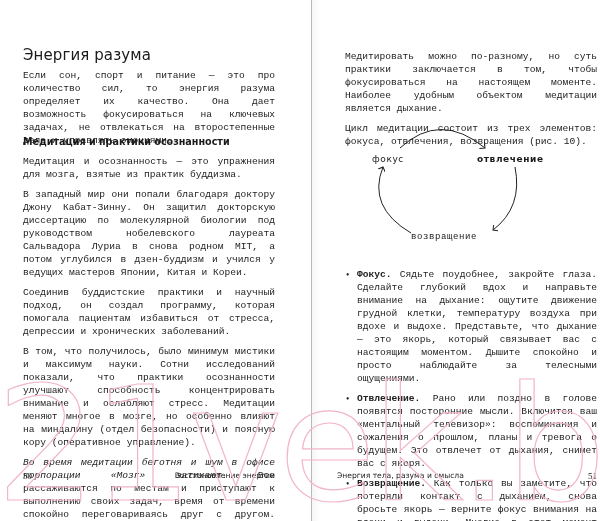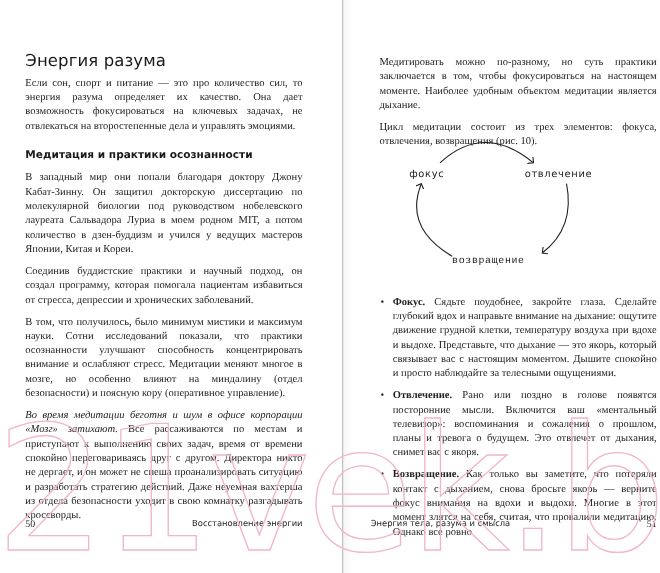--- a/index.html
+++ b/index.html
@@ -15,21 +15,21 @@
   .page { position: absolute; top: 0; height: 521px; }
   .page-left { left: 23px; width: 252px; }
   .page-right { left: 345px; width: 252px; }
 
   .chapter-title {
     position: absolute; top: 46px; left: 0;
     font-family: "DejaVu Sans", sans-serif; font-size: 15px; font-weight: normal;
     letter-spacing: 0.1px; color: #1a1a1a; margin: 0;
   }
   p.body {
-    font-family: Liberation Serif, serif; font-size: 9.6px; line-height: 13px;
+    font-family: Liberation Mono, monospace; font-size: 9.6px; line-height: 13px;
     text-align: justify; margin: 0; color: #222;
     hyphens: manual;
   }
   .intro { position: absolute; top: 69px; left: 0; width: 252px; }
   .section-title {
     position: absolute; top: 136px; left: 0; margin: 0;
     font-family: "DejaVu Sans", sans-serif; font-size: 9.6px; font-weight: bold; color: #1a1a1a;
   }
   .left-paras { position: absolute; top: 155px; left: 0; width: 252px; }
   .left-paras p { margin-bottom: 7px; }
@@ -58,21 +58,22 @@
 </head>
 <body>
 
 <div class="spread">
 
   <div class="page page-left">
     <h1 class="chapter-title">Энергия разума</h1>
     <p class="body intro">Если сон, спорт и питание — это про количество сил, то энергия разума определяет их качество. Она дает возможность фокусироваться на ключевых задачах, не отвлекаться на второстепенные дела и управлять эмоциями.</p>
     <h2 class="section-title">Медитация и практики осознанности</h2>
     <div class="left-paras">
-      <p class="body">В западный мир они попали благодаря доктору Джону Кабат-Зинну. Он защитил докторскую диссертацию по молекулярной биологии под руководством нобелевского лауреата Сальвадора Луриа в моем родном MIT, а потом количество в дзен-буддизм и учился у ведущих мастеров Японии, Китая и Кореи.</p>
+      <p class="body">Медитация и осознанность — это упражнения для мозга, взятые из практик буддизма.</p>
+      <p class="body">В западный мир они попали благодаря доктору Джону Кабат-Зинну. Он защитил докторскую диссертацию по молекулярной биологии под руководством нобелевского лауреата Сальвадора Луриа в снова родном MIT, а потом углубился в дзен-буддизм и учился у ведущих мастеров Японии, Китая и Кореи.</p>
       <p class="body">Соединив буддистские практики и научный подход, он создал программу, которая помогала пациентам избавиться от стресса, депрессии и хронических заболеваний.</p>
       <p class="body">В том, что получилось, было минимум мистики и максимум науки. Сотни исследований показали, что практики осознанности улучшают способность концентрировать внимание и ослабляют стресс. Медитации меняют многое в мозге, но особенно влияют на миндалину (отдел безопасности) и поясную кору (оперативное управление).</p>
       <p class="body"><span class="italic">Во время медитации беготня и шум в офисе корпорации «Мозг» затихают.</span><span> Все рассаживаются по местам и приступают к выполнению своих задач, время от времени спокойно переговариваясь друг с другом. Директора никто не дергает, и он может не спеша проанализировать ситуацию и разработать стратегию действий. Даже неуемная вахтерша из отдела безопасности уходит в свою комнатку разгадывать кроссворды.</span></p>
     </div>
     <span class="footer folio" style="left:0;">50</span>
     <span class="footer running" style="right:0;padding-left:24px;">Восстановление энергии</span>
   </div>
 
   <div class="gutter"></div>
   <div class="gutter-shadow"></div>
@@ -91,21 +92,21 @@
           </marker>
         </defs>
 
         <path d="M55,23 Q95,-14 140,23" fill="none" stroke="#222" stroke-width="1" marker-end="url(#ah)"></path>
 
         <path d="M170,42 Q178,82 148,105" fill="none" stroke="#222" stroke-width="1" marker-end="url(#ah)"></path>
 
         <path d="M66,108 Q22,82 38,42" fill="none" stroke="#222" stroke-width="1" marker-end="url(#ah)"></path>
       </svg>
       <span class="fig-label" style="left:27px; top:29px;">фокус</span>
-      <span class="fig-label" style="left:132px; top:29px;">отвлечение</span>
+      <span class="fig-label" style="left:132px; top:29px;font-weight:bold;">отвлечение</span>
       <span class="fig-label" style="left:66px; top:107px;font-family:Liberation Mono, monospace;">возвращение</span>
     </div>
 
     <ul class="bullets">
       <li>
         <span class="dot">•</span>
         <p class="body"><b>Фокус.</b><span> Сядьте поудобнее, закройте глаза. Сделайте глубокий вдох и направьте внимание на дыхание: ощутите движение грудной клетки, температуру воздуха при вдохе и выдохе. Представьте, что дыхание — это якорь, который связывает вас с настоящим моментом. Дышите спокойно и просто наблюдайте за телесными ощущениями.</span></p>
       </li>
       <li>
         <span class="dot">•</span>

